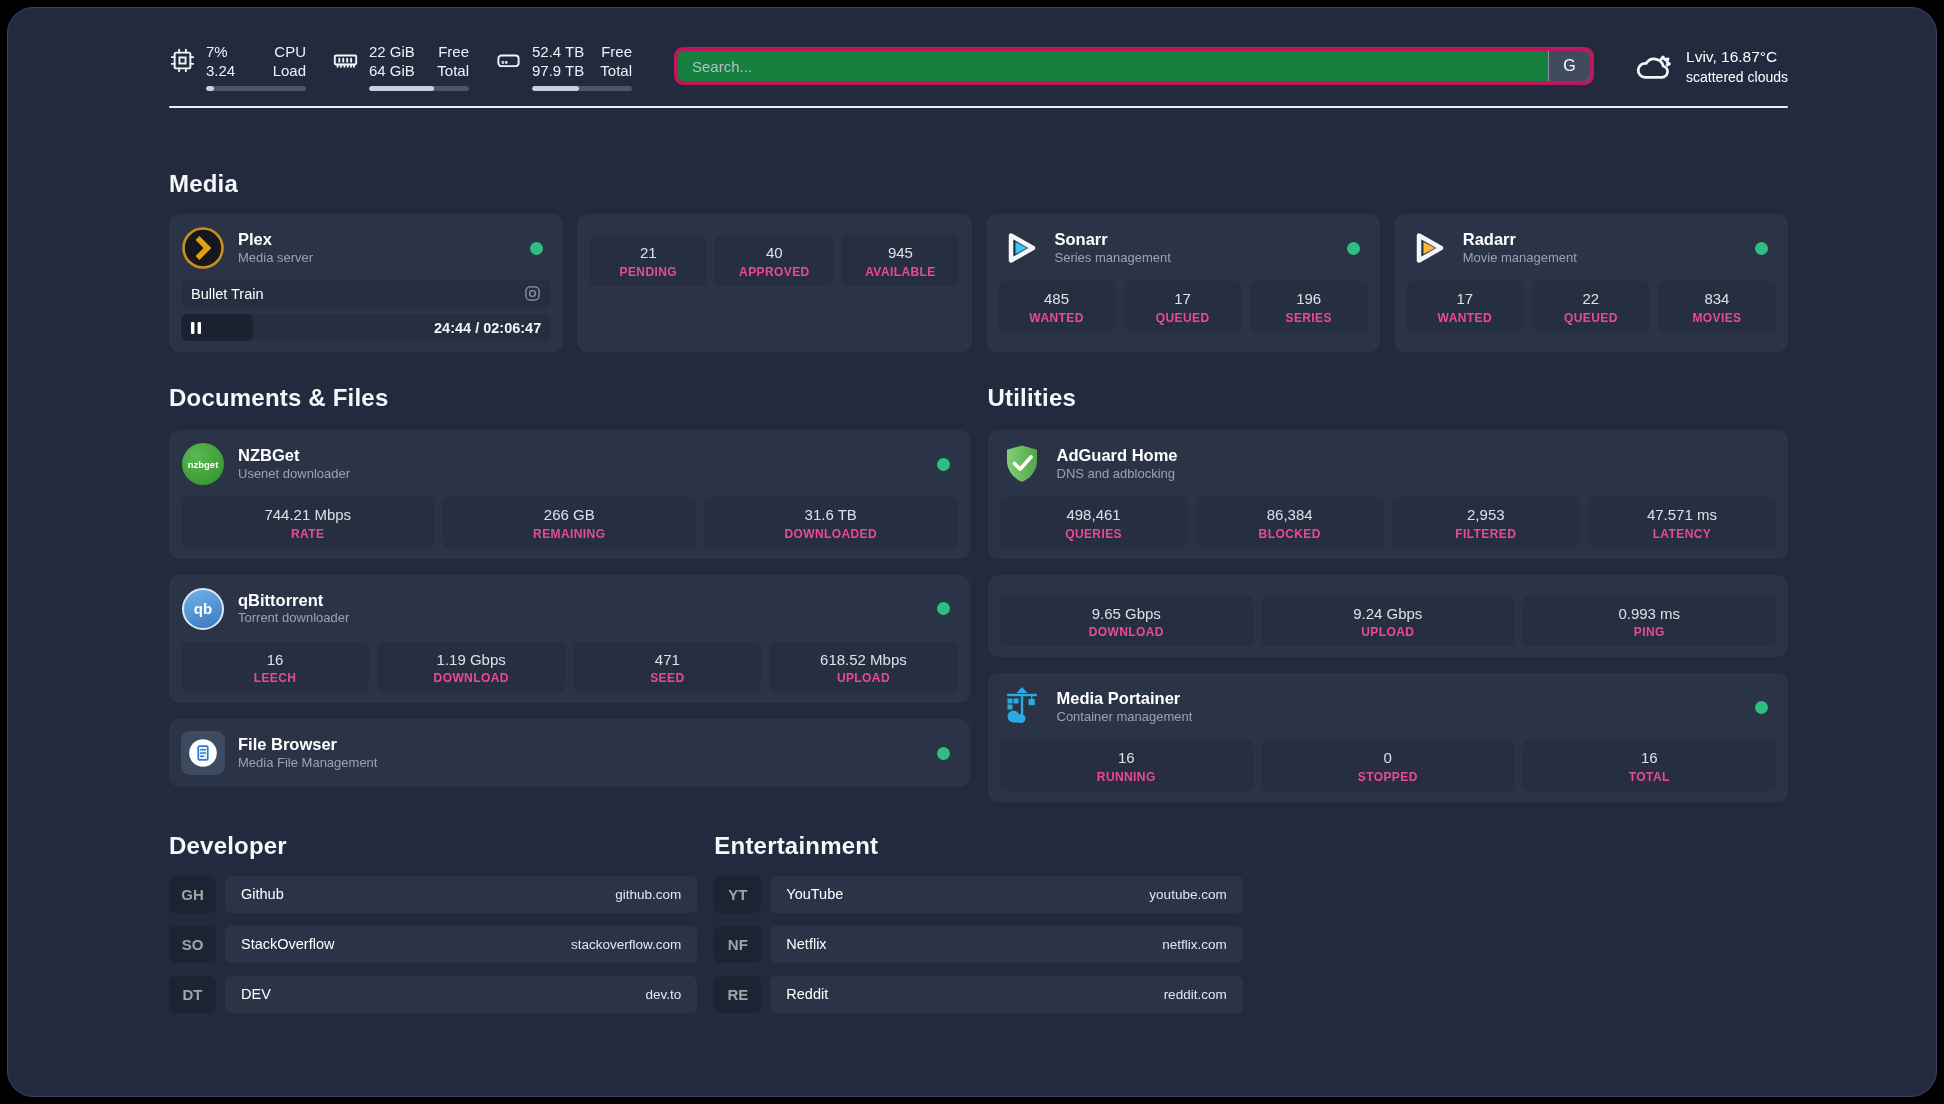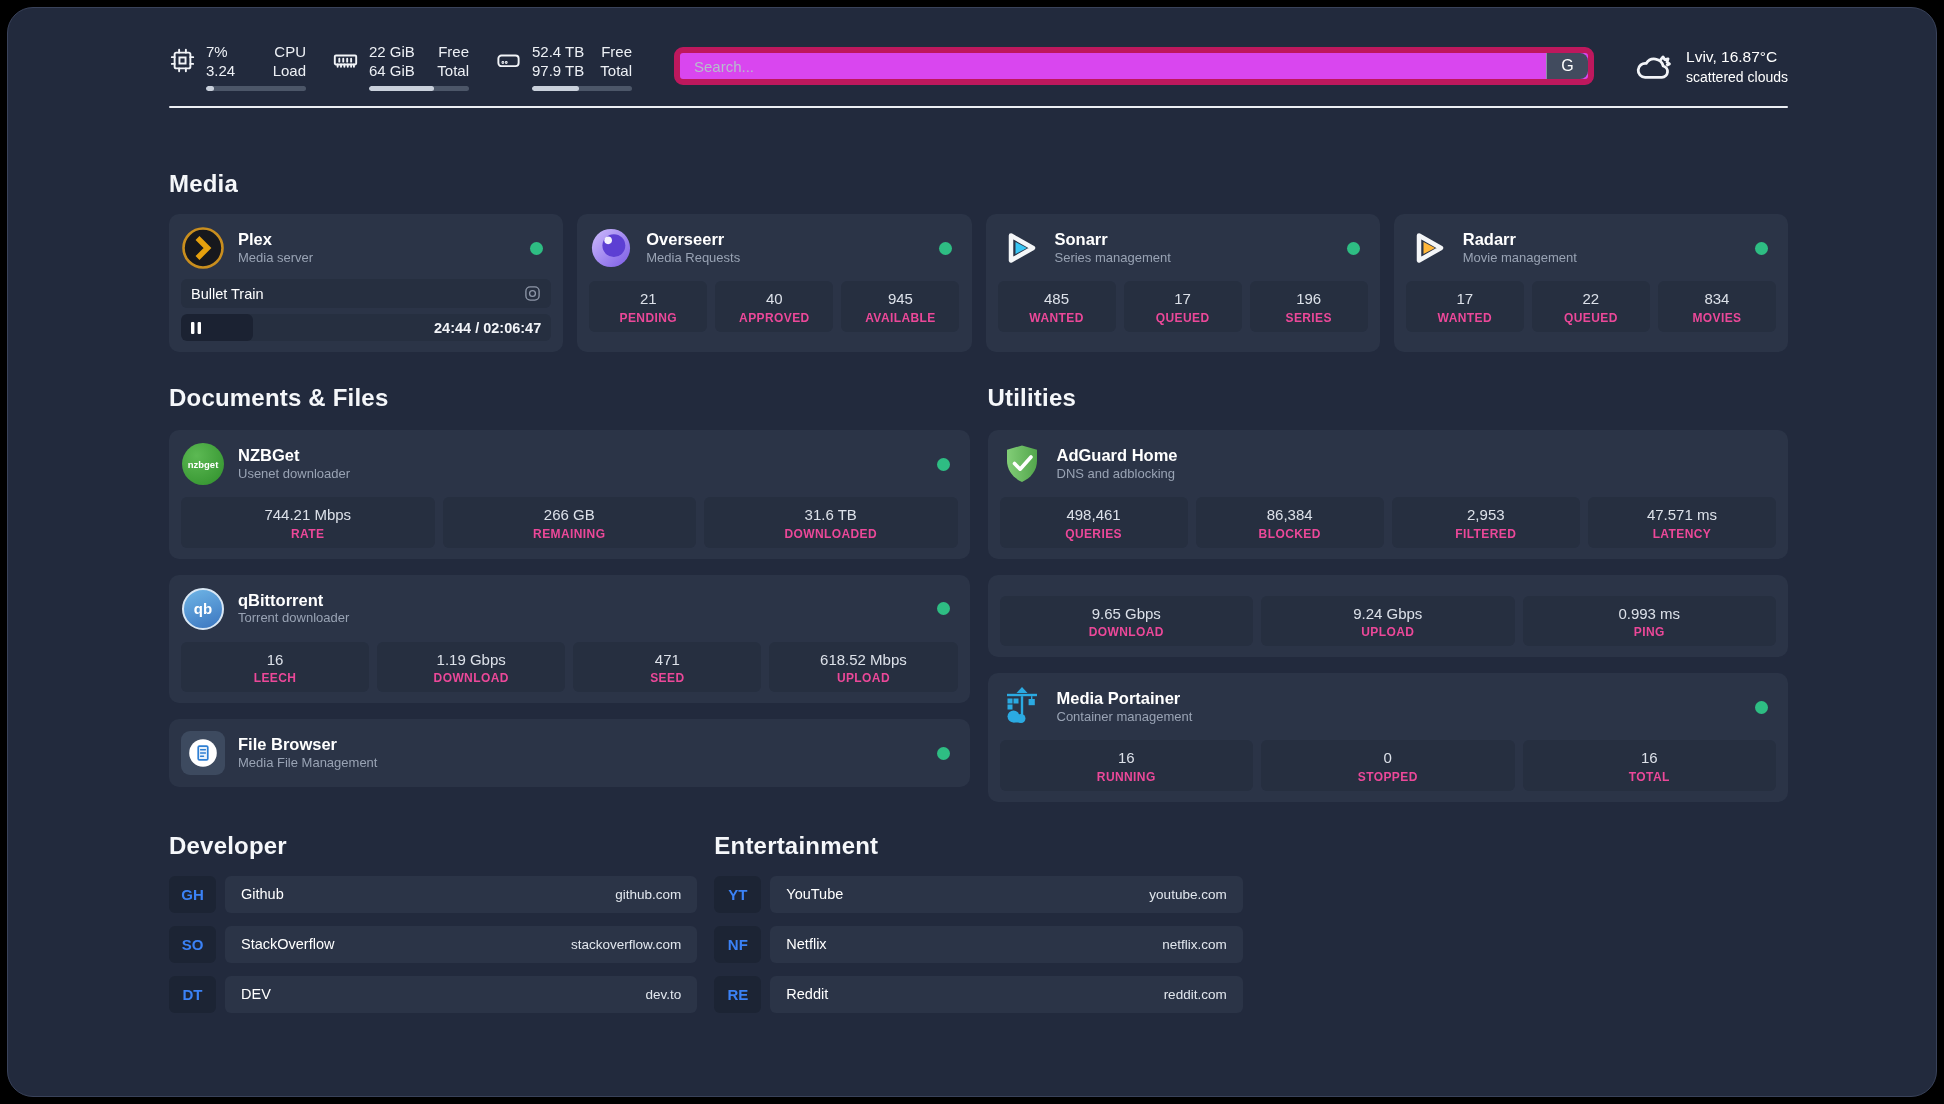--- a/index.html
+++ b/index.html
@@ -10,21 +10,21 @@
   
   .topbar { display:flex; align-items:center; padding-top:30px; height:86px; }
   .sys-widget { display:flex; align-items:flex-start; gap:10px; margin-right:26px; color:#EDF0F5; }
   .sys-widget svg { margin-top:5px; }
   .sys-grid { display:grid; grid-template-columns:1fr auto; column-gap:16px; min-width:100px; font-size:15px; }
   .sys-col div { line-height:1.3; white-space:nowrap; }
   .sys-col.right { text-align:right; }
   .sys-bar { grid-column:1 / -1; height:5px; background:#4C5668; border-radius:3px; margin-top:5px; overflow:hidden; }
   .sys-fill { height:100%; background:#C9D0DB; border-radius:3px; }
 
-  .searchwrap { flex:1; position:relative; height:38px; margin:0 38px 0 16px; border:6px solid #be185d; border-radius:9px; background:#d946ef; }
+  .searchwrap { flex:1; position:relative; height:38px; margin:0 38px 0 16px; border:4px solid #be185d; border-radius:9px; background:#15803d; }
   .searchwrap input { width:100%; height:100%; background:transparent; border:none; outline:none; color:#fff; font-size:15px; padding:0 54px 0 14px; font-family:"Liberation Sans",sans-serif; }
   .searchwrap input::placeholder { color:#B6BECB; }
   .gbtn { position:absolute; right:0; top:0; bottom:0; width:42px; background:#414B5E; border-left:1px solid #8A93A5; border-radius:0 8px 8px 0; display:flex; align-items:center; justify-content:center; color:#fff; font-size:16px; }
   .weather { display:flex; align-items:center; gap:12px; color:#fff; }
   .weather .loc { font-size:15.5px; }
   .weather .cond { font-size:14px; margin-top:3px; }
 
   .divider { height:2px; background:#EBEEF3; border-radius:2px; margin-top:12px; }
 
   
@@ -58,21 +58,21 @@
   .nzb { background:radial-gradient(circle at 35% 30%, #5CB953, #2F8F2B); font-size:9.5px; font-weight:700; }
   .qb  { background:linear-gradient(160deg,#6FB5E6,#3B76C0); border:2px solid #D9E7F4; font-size:15px; font-weight:600; }
   .st  { background:#3A4354; }
   .fb-tile { width:44px; height:44px; border-radius:9px; background:#3D4A5F; display:flex; align-items:center; justify-content:center; }
 
   
   .links { display:grid; grid-template-columns:1fr 1fr 1fr; gap:17px; margin-top:30px; }
   .linksec h2 { margin-bottom:16px; }
   .linkrows { display:flex; flex-direction:column; gap:13px; }
   .linkrow { display:flex; gap:9px; height:37px; cursor:pointer; }
-  .abbr { width:47px; background:#1C2434; border-radius:6px; display:flex; align-items:center; justify-content:center; font-size:15px; font-weight:700; color:#3b82f6; flex-shrink:0; }
+  .abbr { width:47px; background:#1C2434; border-radius:6px; display:flex; align-items:center; justify-content:center; font-size:15px; font-weight:700; color:#a3a3a3; flex-shrink:0; }
   .lbar { flex:1; background:#2B3447; border-radius:6px; display:flex; align-items:center; justify-content:space-between; padding:0 16px; }
   .lname { font-size:14.5px; font-weight:500; color:#FFFFFF; }
   .ldom { font-size:13.5px; color:#E2E7EE; }
 </style>
 </head>
 <body>
 
 <div class="frame">
 <div class="container">
 
@@ -190,40 +190,20 @@
             <svg width="10" height="12" viewBox="0 0 10 12">
                   <rect width="3.4" height="12" rx="1" fill="#fff"></rect>
                   <rect x="6.6" width="3.4" height="12" rx="1" fill="#fff"></rect>
                 </svg>
           </div>
           <span class="ptime">24:44 / 02:06:47</span>
         </div>
       </div>
 
       <div class="card">
-        <div class="chead">
-          <div class="appicon">
-            <svg width="42" height="42" viewBox="0 0 44 44">
-                  <defs>
-                    <linearGradient id="ovs" x1="0" y1="0" x2="1" y2="1">
-                      <stop offset="0" stop-color="#CDBCFB"></stop>
-                      <stop offset="1" stop-color="#7B5BE6"></stop>
-                    </linearGradient>
-                  </defs>
-                  <circle cx="22" cy="22" r="20" fill="url(#ovs)"></circle>
-                  <circle cx="25" cy="19.5" r="12" fill="#5D3FD3"></circle>
-                  <circle cx="19" cy="14" r="4" fill="#F4F1FD"></circle>
-                </svg>
-          </div>
-          <div>
-            <div class="ttl">Overseerr</div>
-            <div class="sub">Media Requests</div>
-          </div>
-          <div class="dot"></div>
-        </div>
         <div class="stats">
           <div class="stat">
                 <div class="stat-v">21</div>
                 <div class="stat-l">PENDING</div>
               </div>
           <div class="stat">
                 <div class="stat-v">40</div>
                 <div class="stat-l">APPROVED</div>
               </div>
           <div class="stat">

